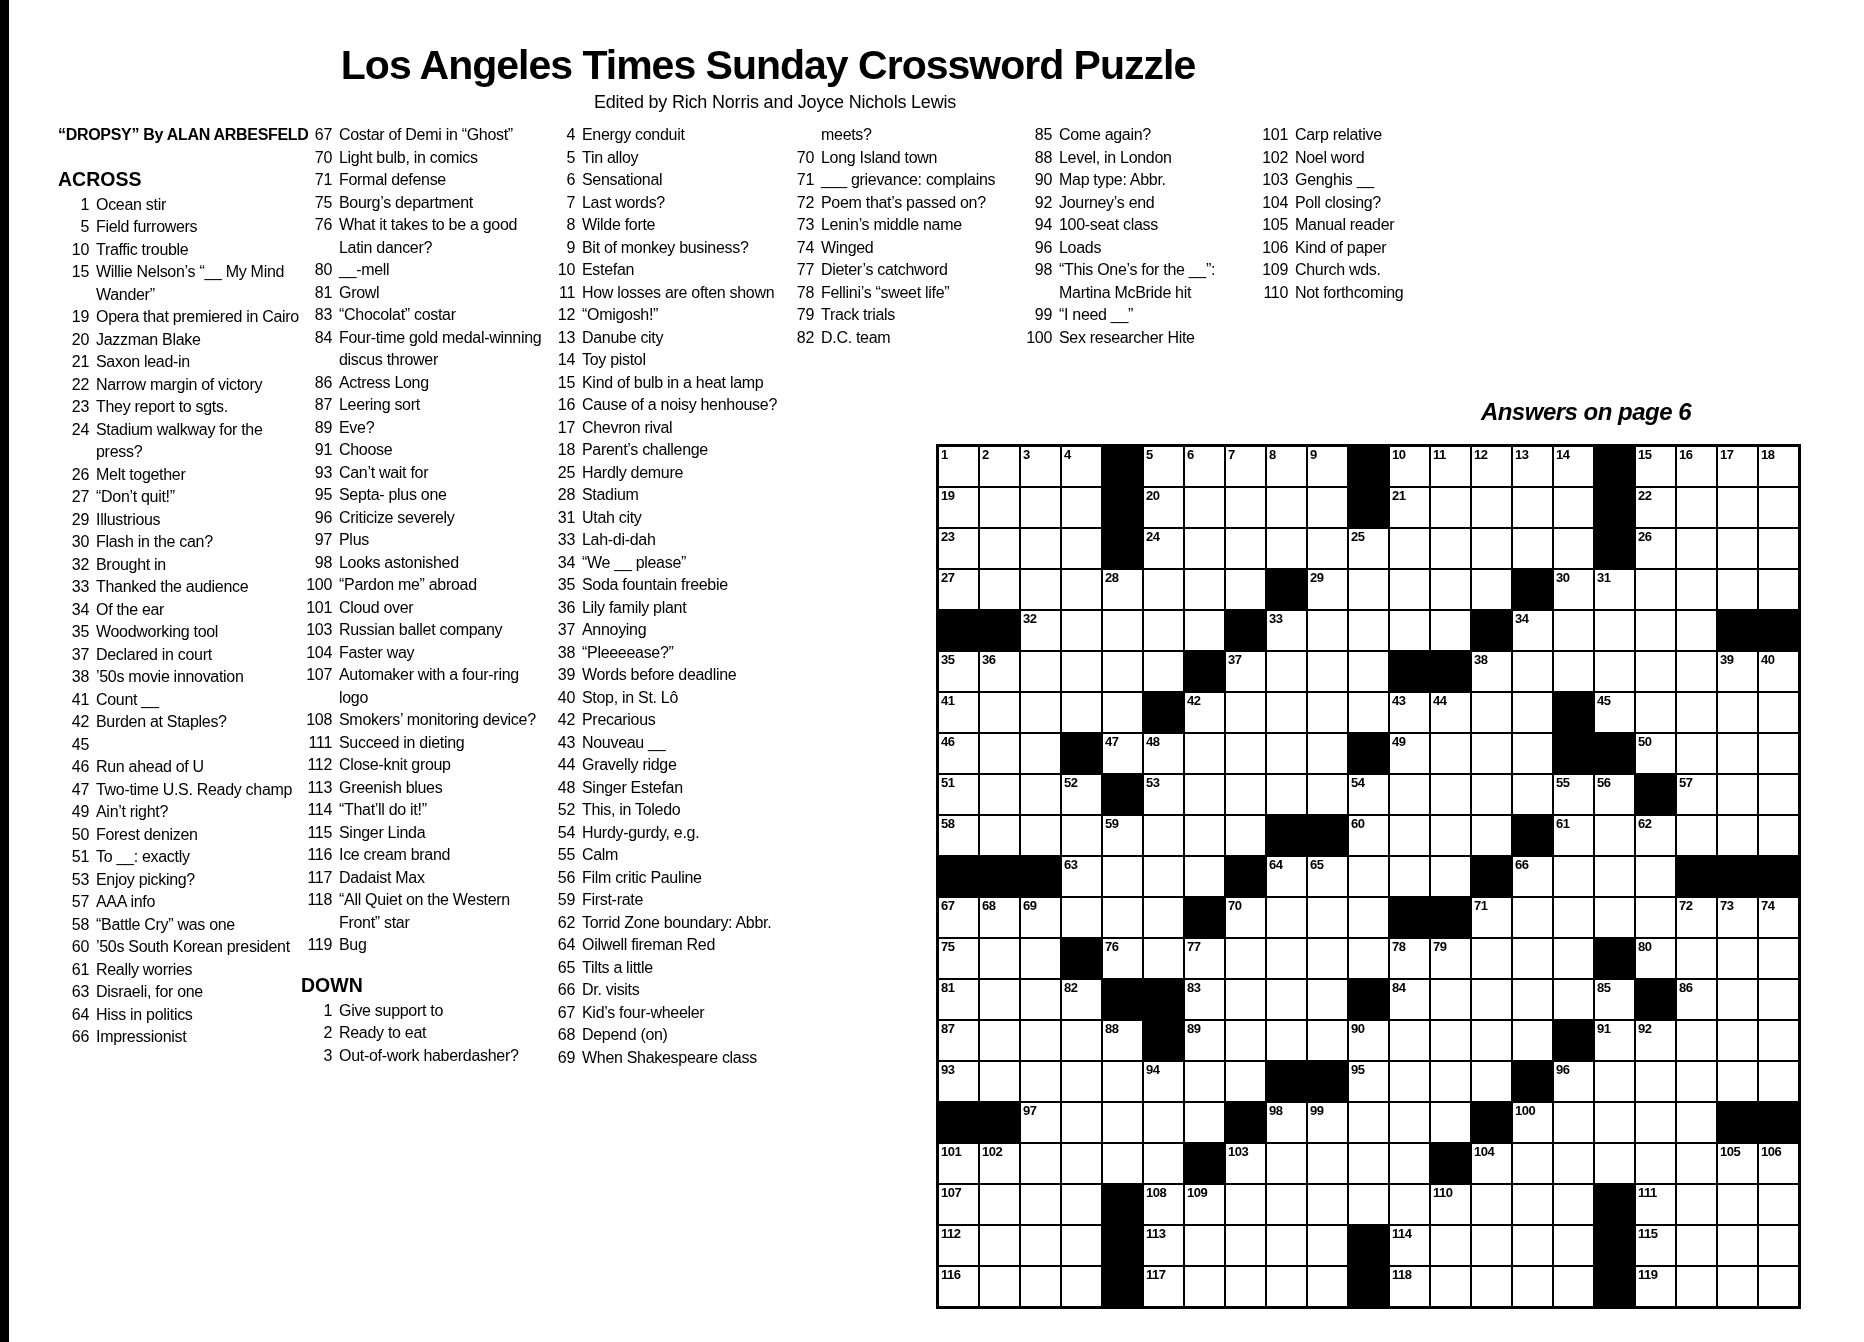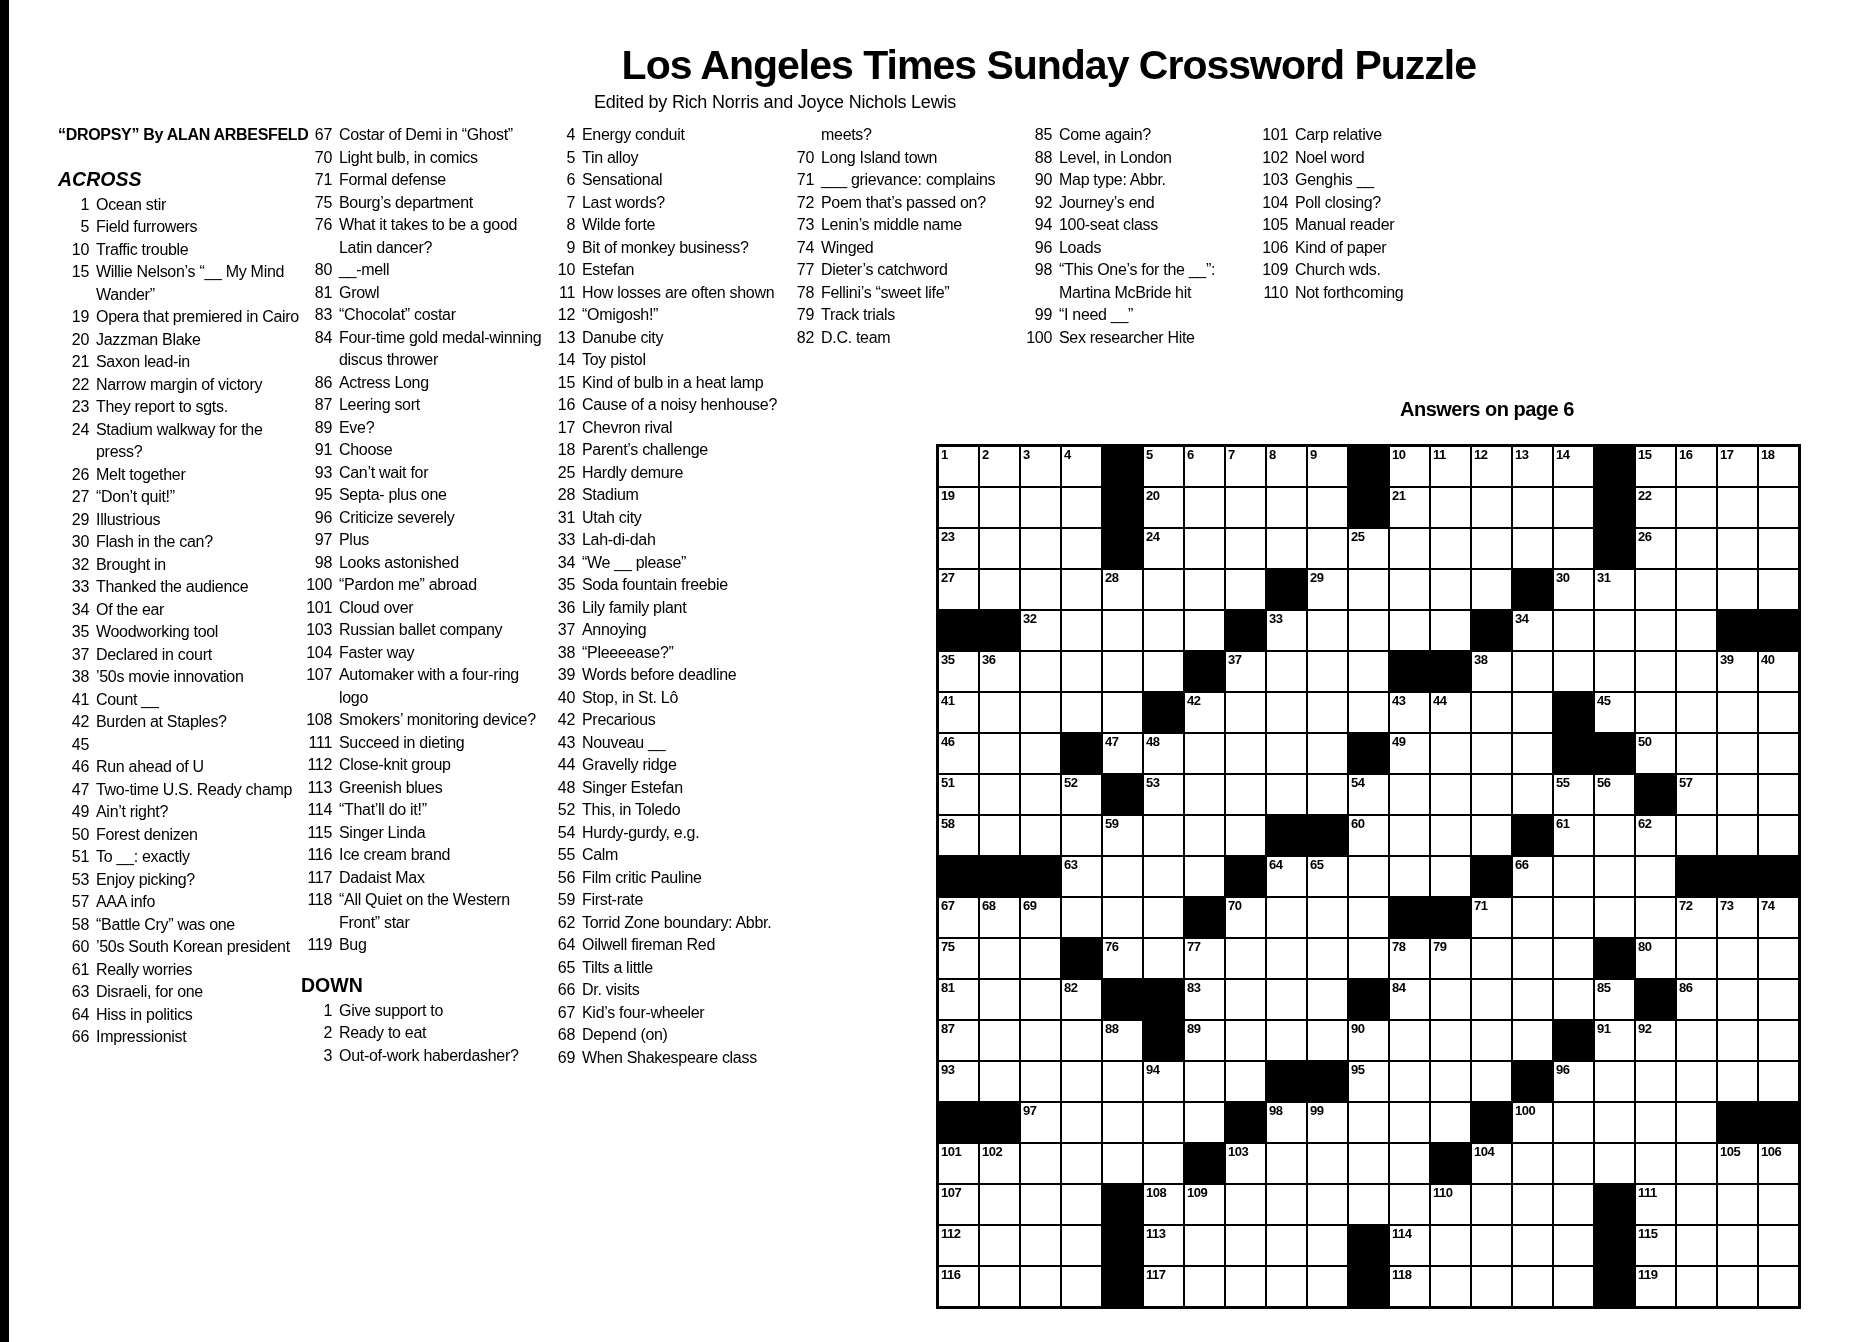--- a/index.html
+++ b/index.html
@@ -2,35 +2,35 @@
 <html><head>
 <meta charset="utf-8">
 <style>
   html,body{margin:0;padding:0;}
   body{
     width:1864px;height:1342px;position:relative;background:#ffffff;
     font-family:"Liberation Sans",sans-serif;color:#000;overflow:hidden;
   }
   .edge-strip{position:absolute;left:0;top:0;width:9px;height:1342px;background:#000;}
   .page-title{
-    position:absolute;top:42px;left:46px;width:1430px;text-align:right;
+    position:absolute;top:42px;left:53px;width:1430px;text-align:center;
     font-size:41px;font-weight:bold;letter-spacing:-1px;white-space:nowrap;
   }
   .page-subtitle{
     position:absolute;top:92px;left:60px;width:1430px;text-align:center;
     font-size:18px;letter-spacing:-0.2px;
   }
   .answers-note{
-    position:absolute;top:398px;left:1400px;width:372px;text-align:left;
-    font-size:20px;font-weight:bold;letter-spacing:-0.5px;
+    position:absolute;top:398px;left:1400px;width:372px;text-align:center;
+    font-size:24px;font-weight:bold;font-style:italic;letter-spacing:-0.5px;
   }
   .clue-col{position:absolute;font-size:16px;line-height:22.5px;letter-spacing:-0.3px;}
   .byline{font-weight:bold;margin-bottom:20px;white-space:nowrap;}
   .sec-header{font-weight:bold;font-size:19.5px;line-height:24px;margin-bottom:3px;margin-top:16px;letter-spacing:0;}
-  .sec-header:first-child, .byline + .sec-header{margin-top:16px;font-style:italic;}
+  .sec-header:first-child, .byline + .sec-header{margin-top:16px;}
   .clue-col > .sec-header:nth-child(1){margin-top:0;}
   .clue{display:flex;}
   .clue .cn{width:31px;min-width:31px;text-align:right;padding-right:7px;}
   .clue .ct{flex:1;white-space:pre-wrap;}
   #grid{
     position:absolute;left:936px;top:444px;
     display:grid;gap:2px;padding:2px;background:#000;border:1px solid #000;
   }
   .gc{width:39px;height:39px;background:#fff;position:relative;}
   .gb{background:#000;}

